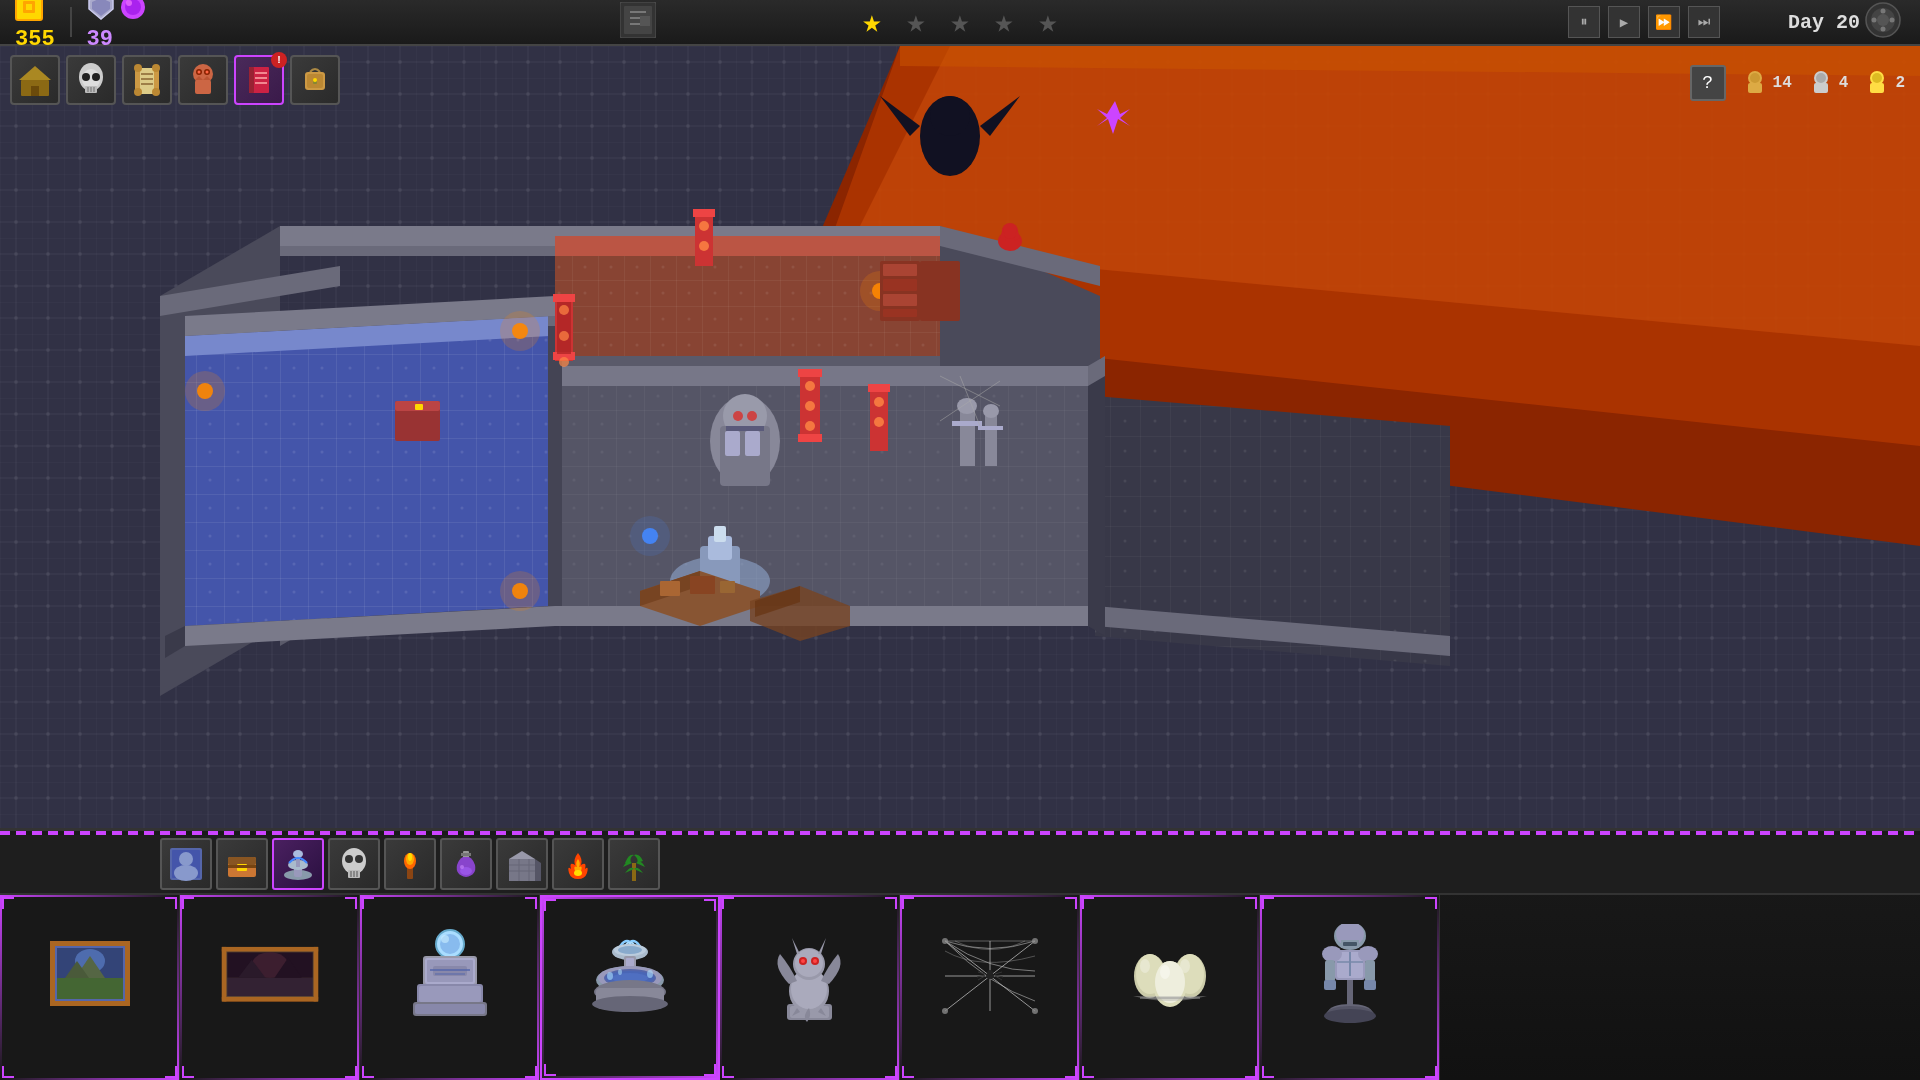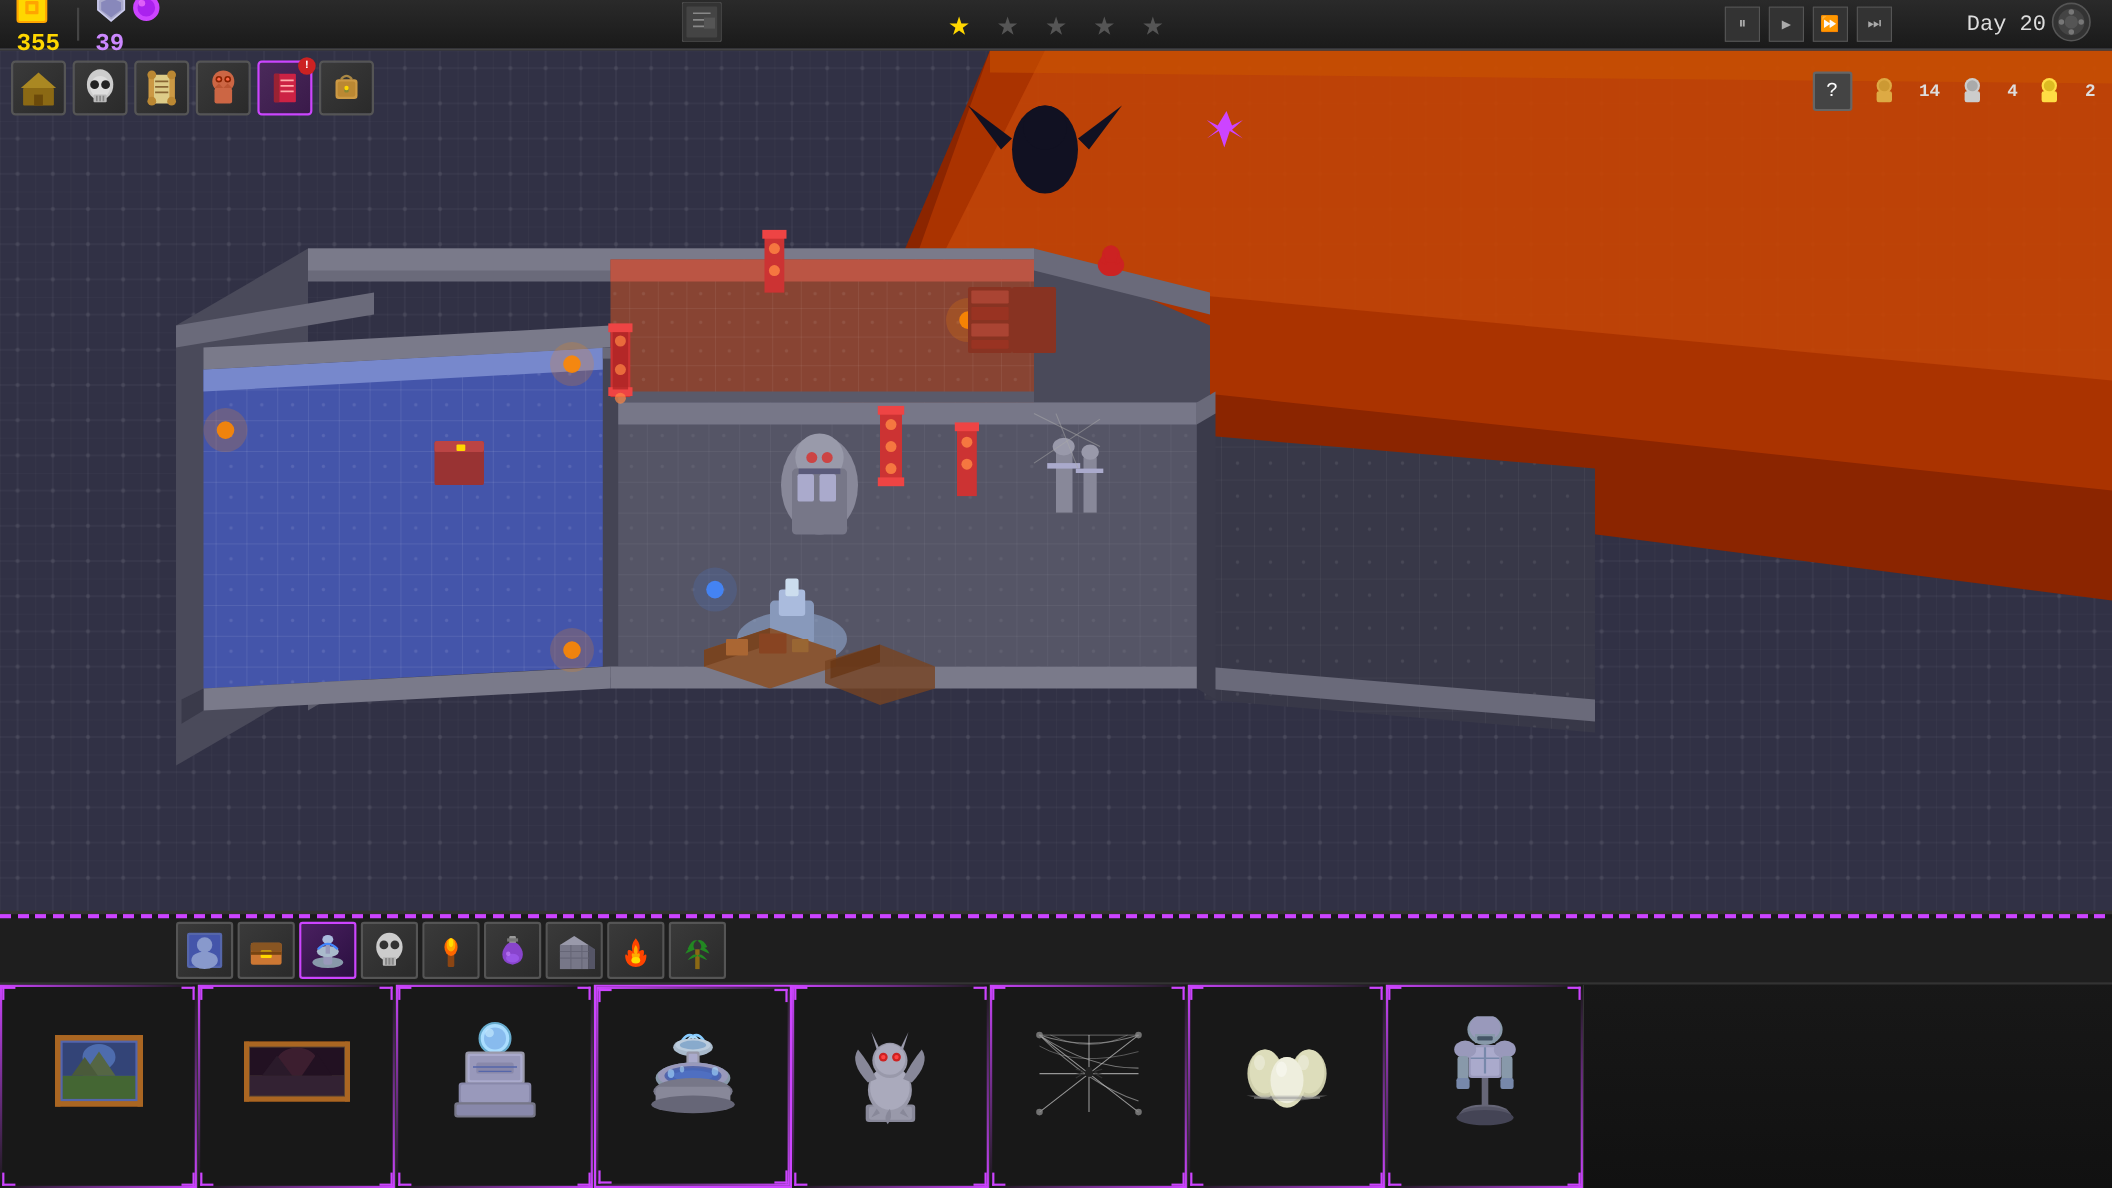--- a/index.html
+++ b/index.html
@@ -86,21 +86,21 @@
 
     .star.filled { color: #FFD700; font-size: 32px; }
     .star.empty { color: #555; font-size: 32px; }
 
     
     .day-counter {
       position: absolute;
       right: 60px;
       color: #ddd;
       font-size: 20px;
-      font-weight: normal;
+      font-weight: bold;
     }
 
     
     .speed-controls {
       position: absolute;
       right: 200px;
       display: flex;
       gap: 8px;
     }
 
@@ -143,21 +143,21 @@
     #right-counters {
       position: absolute;
       top: 65px;
       right: 15px;
       display: flex;
       gap: 15px;
       z-index: 100;
     }
 
     .counter-group {
-      display: flex; align-items: center; gap: 18px;
+      display: flex; align-items: center; gap: 4px;
     }
 
     .counter-num {
       color: #ddd;
       font-size: 16px;
       font-weight: bold;
     }
 
     
     .question-icon {

